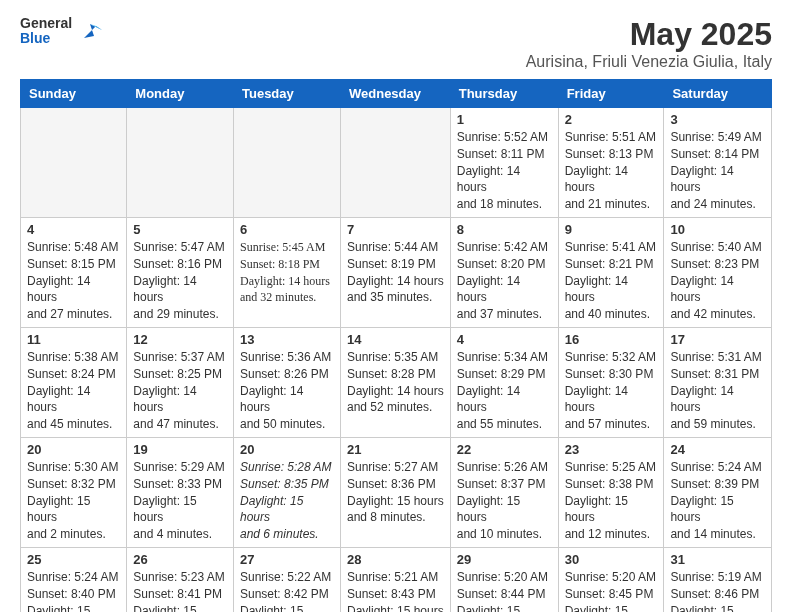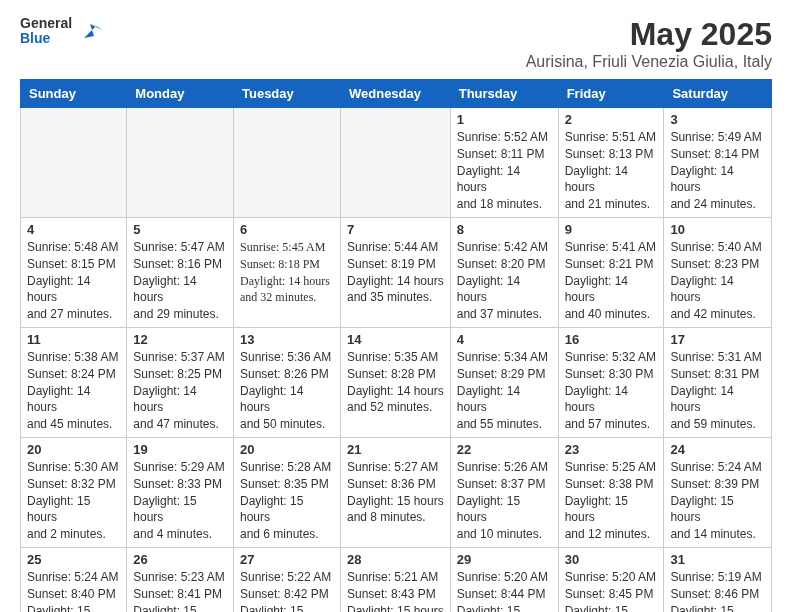--- a/index.html
+++ b/index.html
@@ -203,21 +203,21 @@
           </td>
           <td>
             <div class="day-number">19</div>
             <div class="day-info" style="white-space: pre-line;">Sunrise: 5:29 AM
 Sunset: 8:33 PM
 Daylight: 15 hours
 and 4 minutes.</div>
           </td>
           <td>
             <div class="day-number">20</div>
-            <div class="day-info" style="white-space: pre-line;">Sunrise: 5:28 AM
+            <div class="day-info" style="white-space: pre-line; font-style: italic;">Sunrise: 5:28 AM
 Sunset: 8:35 PM
 Daylight: 15 hours
 and 6 minutes.</div>
           </td>
           <td>
             <div class="day-number">21</div>
             <div class="day-info" style="white-space: pre-line;">Sunrise: 5:27 AM
 Sunset: 8:36 PM
 Daylight: 15 hours
 and 8 minutes.</div>

